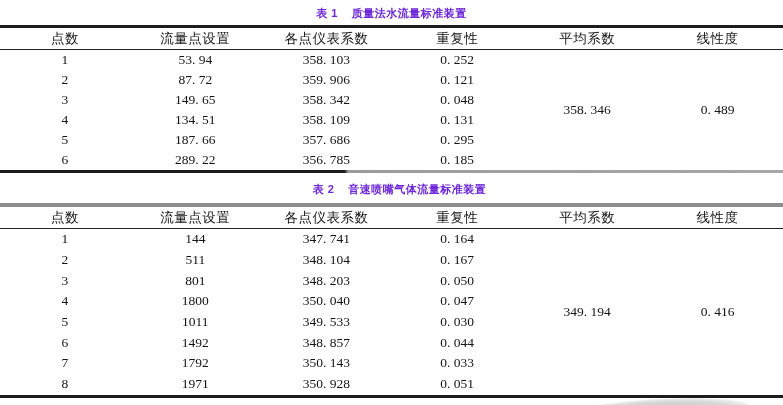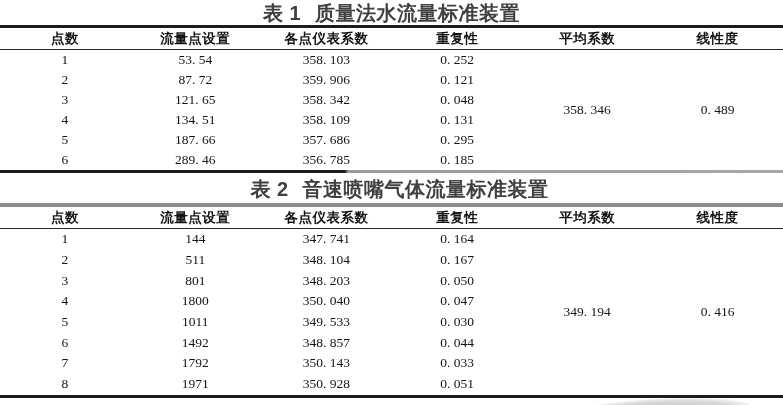--- a/index.html
+++ b/index.html
@@ -13,23 +13,23 @@
     height: 405px;
     background: #ffffff;
     overflow: hidden;
     color: #141414;
     font-family: "Liberation Serif", "DejaVu Serif", serif;
   }
   .caption {
     text-align: center;
     font-family: "Liberation Sans", "DejaVu Sans", sans-serif;
     font-weight: bold;
-    font-size: 20px;
+    font-size: 11px;
     line-height: 19px;
-    color: #404040;
+    color: #6d28d9;
     letter-spacing: 0.5px;
   }
   .caption .cap-index { margin-right: 14px; }
   #caption-1 { padding-top: 4px; }
   #caption-2 { margin-top: 7px; padding-left: 16px; }
 
   .rule { width: 783px; font-size: 0; line-height: 0; }
   .rule-t1-top    { height: 3px; margin-top: 2px; background: #1c1c1c; }
   .rule-t1-bottom { height: 3px; background: linear-gradient(to right, #1c1c1c 0%, #1c1c1c 44%, #9b9b9b 44.5%, #a7a7a7 100%); }
   .rule-t2-top    { height: 4px; margin-top: 4px; background: #8d8d8d; }
@@ -47,21 +47,20 @@
     text-align: center;
     vertical-align: middle;
     font-weight: normal;
     color: #141414;
     white-space: nowrap;
     overflow: hidden;
   }
   table.data-table thead th {
     border-bottom: 1.5px solid #242424;
     letter-spacing: 0.5px;
-    font-weight: bold;
   }
   #table-1 thead th { height: 21px; }
   #table-1 tbody td { height: 20px; }
   #table-2 thead th { height: 21px; }
   #table-2 tbody td { height: 20.7px; }
 
   .scan-artifact {
     position: absolute;
     left: 562px;
     top: 399px;
@@ -97,53 +96,53 @@
         <th>流量点设置</th>
         <th>各点仪表系数</th>
         <th>重复性</th>
         <th>平均系数</th>
         <th>线性度</th>
       </tr>
     </thead>
     <tbody>
         <tr>
           <td>1</td>
-          <td>53. 54</td>
+          <td>53. 94</td>
           <td>358. 103</td>
           <td>0. 252</td>
           <td rowspan="6">358. 346</td>
           <td rowspan="6">0. 489</td>
         </tr>
         <tr>
           <td>2</td>
           <td>87. 72</td>
           <td>359. 906</td>
           <td>0. 121</td>
         </tr>
         <tr>
           <td>3</td>
-          <td>121. 65</td>
+          <td>149. 65</td>
           <td>358. 342</td>
           <td>0. 048</td>
         </tr>
         <tr>
           <td>4</td>
           <td>134. 51</td>
           <td>358. 109</td>
           <td>0. 131</td>
         </tr>
         <tr>
           <td>5</td>
           <td>187. 66</td>
           <td>357. 686</td>
           <td>0. 295</td>
         </tr>
         <tr>
           <td>6</td>
-          <td>289. 46</td>
+          <td>289. 22</td>
           <td>356. 785</td>
           <td>0. 185</td>
         </tr>
       </tbody>
   </table>
   <div class="rule rule-t1-bottom"></div>
 
   <div class="caption" id="caption-2">
     <span class="cap-index">表 2</span><span class="cap-name">音速喷嘴气体流量标准装置</span>
   </div>

